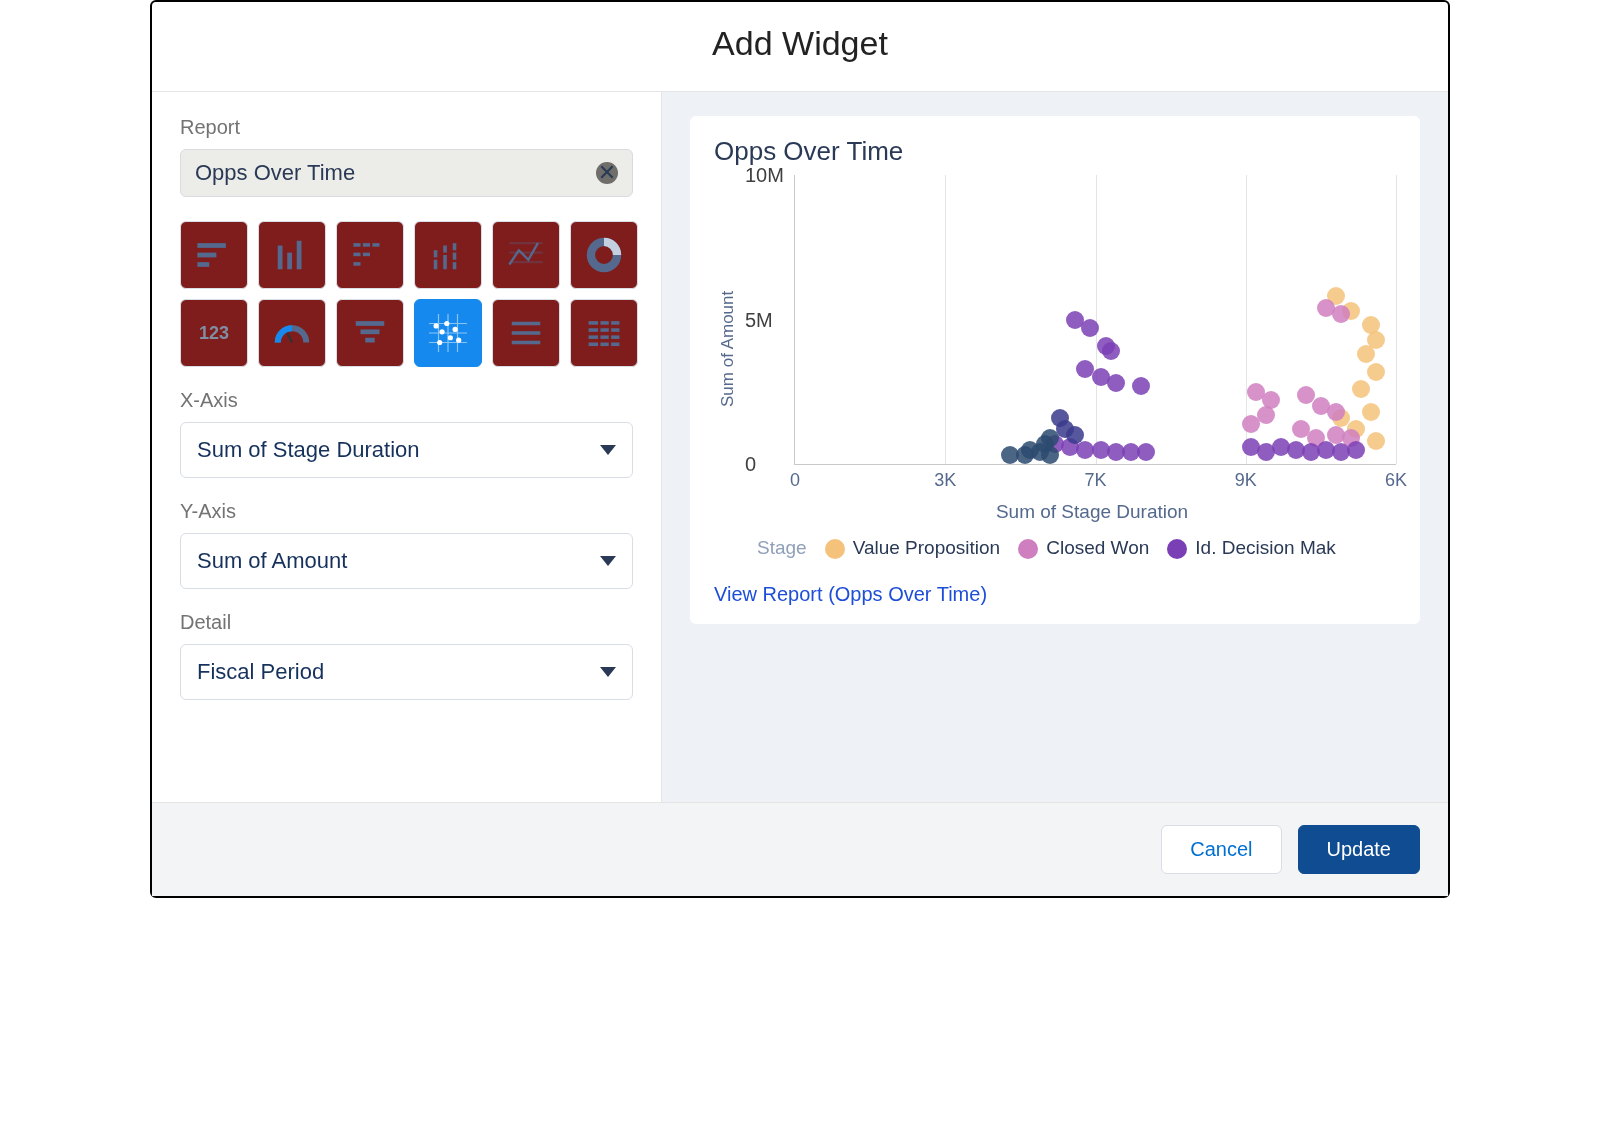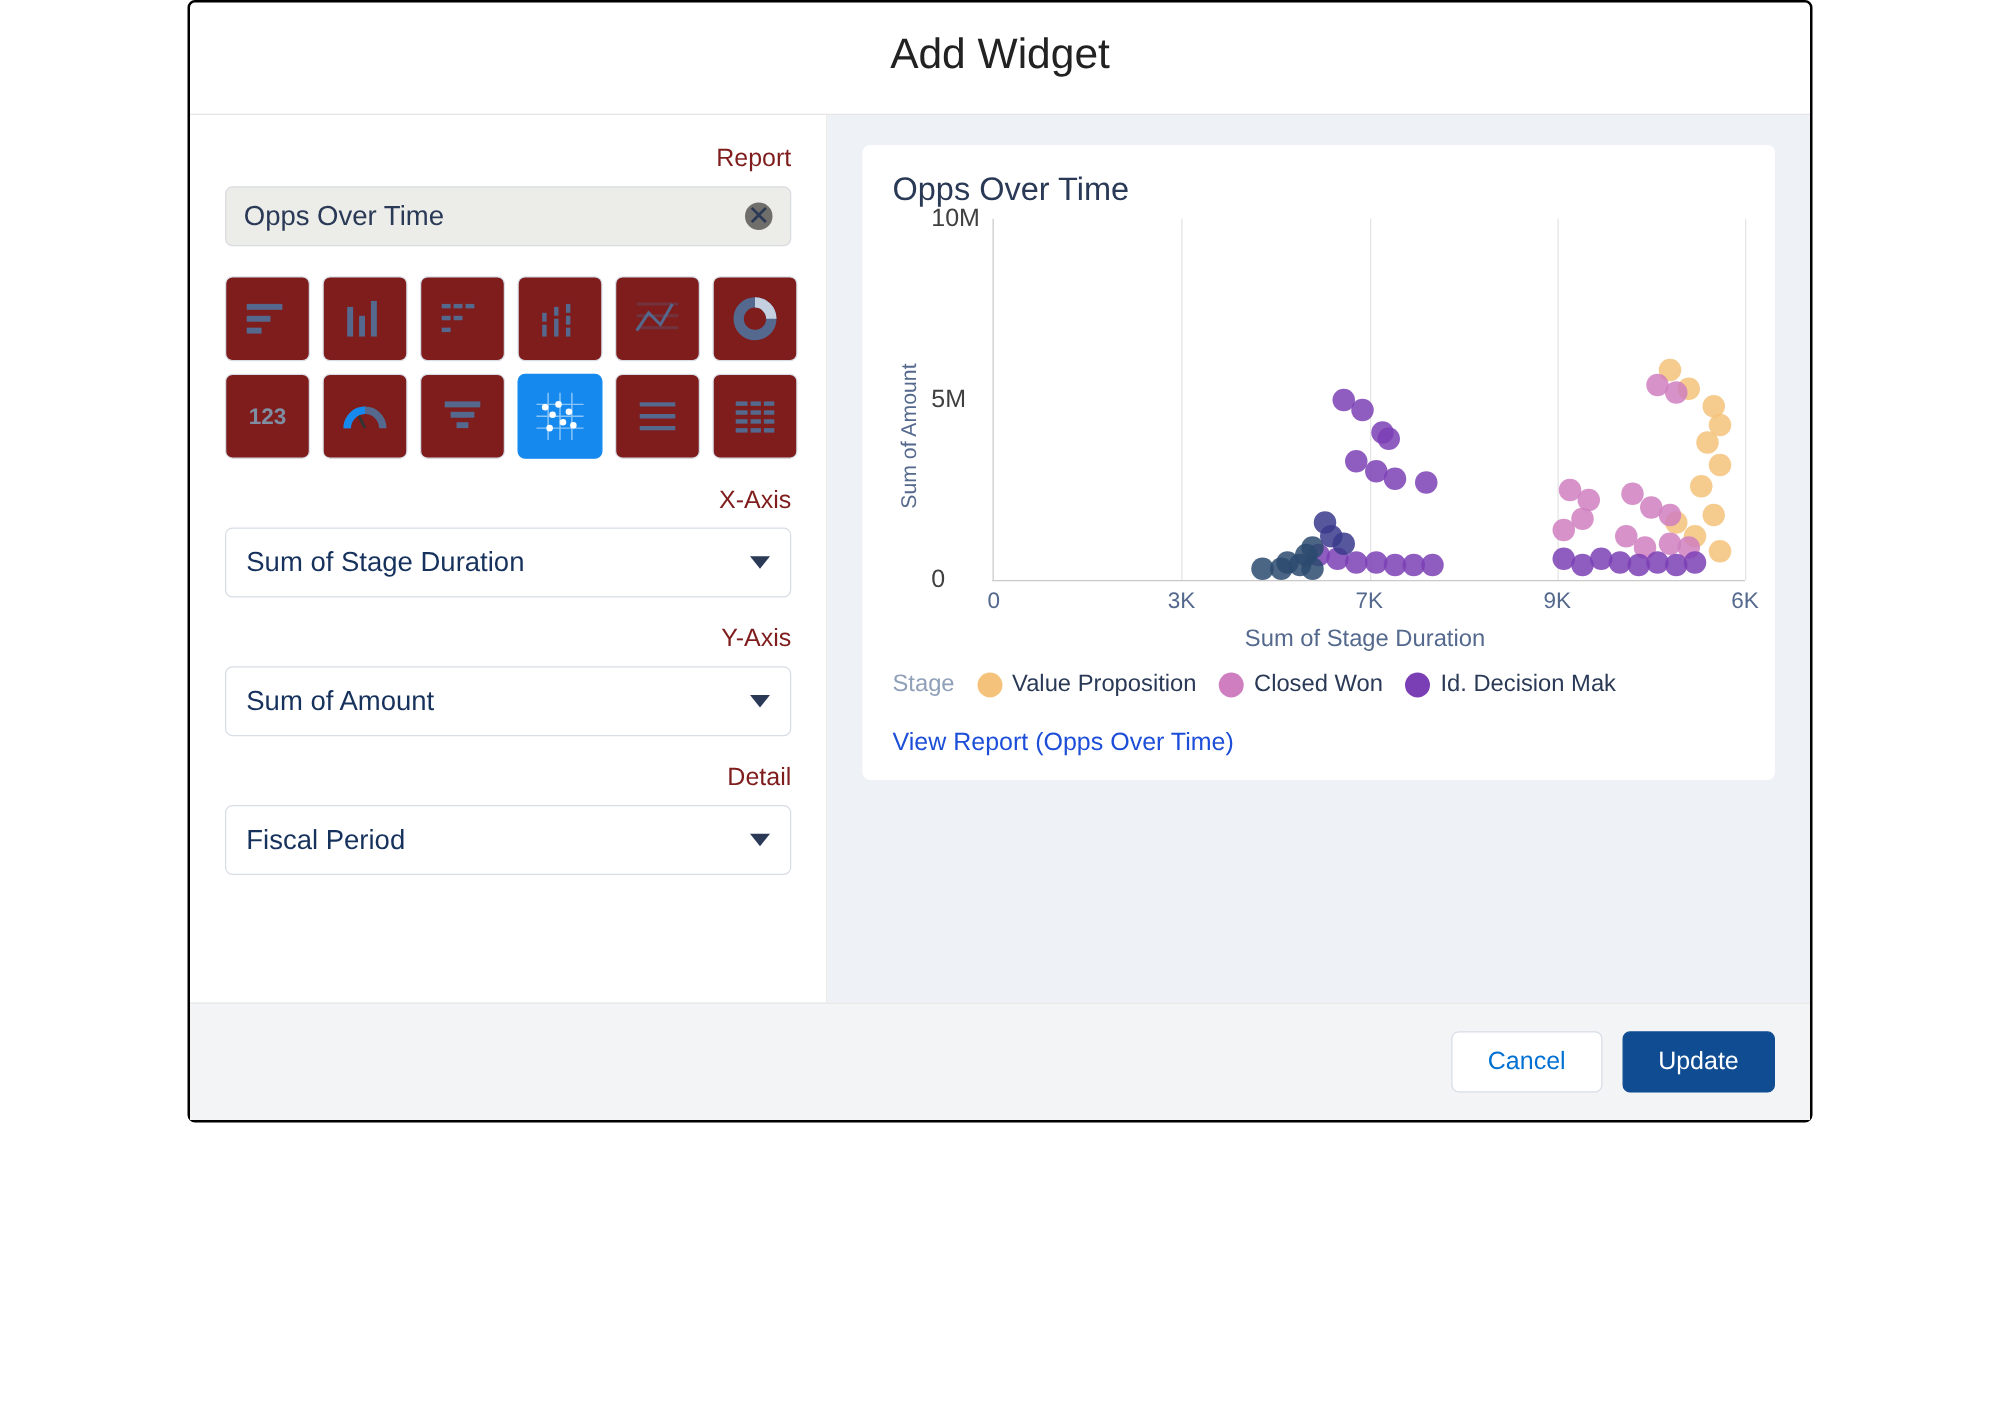--- a/index.html
+++ b/index.html
@@ -37,23 +37,22 @@
     border-right: 1px solid #e5e5e5;
     background: #fff;
   }
   .right-panel {
     flex: 1;
     padding: 24px 28px;
     background: #eef1f6;
   }
   .section-label {
     font-size: 20px;
-    color: #7f1d1d;
+    color: #737373;
     margin-bottom: 10px;
-    text-align: right;
   }
   .report-input {
     display: flex;
     align-items: center;
     justify-content: space-between;
     background: #ecece9;
     border: 1px solid #d8dbe0;
     border-radius: 6px;
     padding: 10px 14px;
     margin-bottom: 24px;
@@ -179,20 +178,21 @@
   }
   .legend {
     display: flex;
     align-items: center;
     gap: 18px;
     margin-top: 14px;
     font-size: 19px;
     color: #2a3a56;
     overflow: hidden;
     white-space: nowrap;
+    margin-left: 43px;
   }
   .legend-title { color: #8fa0b8; }
   .swatch {
     display: inline-block;
     width: 20px; height: 20px;
     border-radius: 50%;
     vertical-align: middle;
     margin-right: 8px;
   }
   .view-report {

